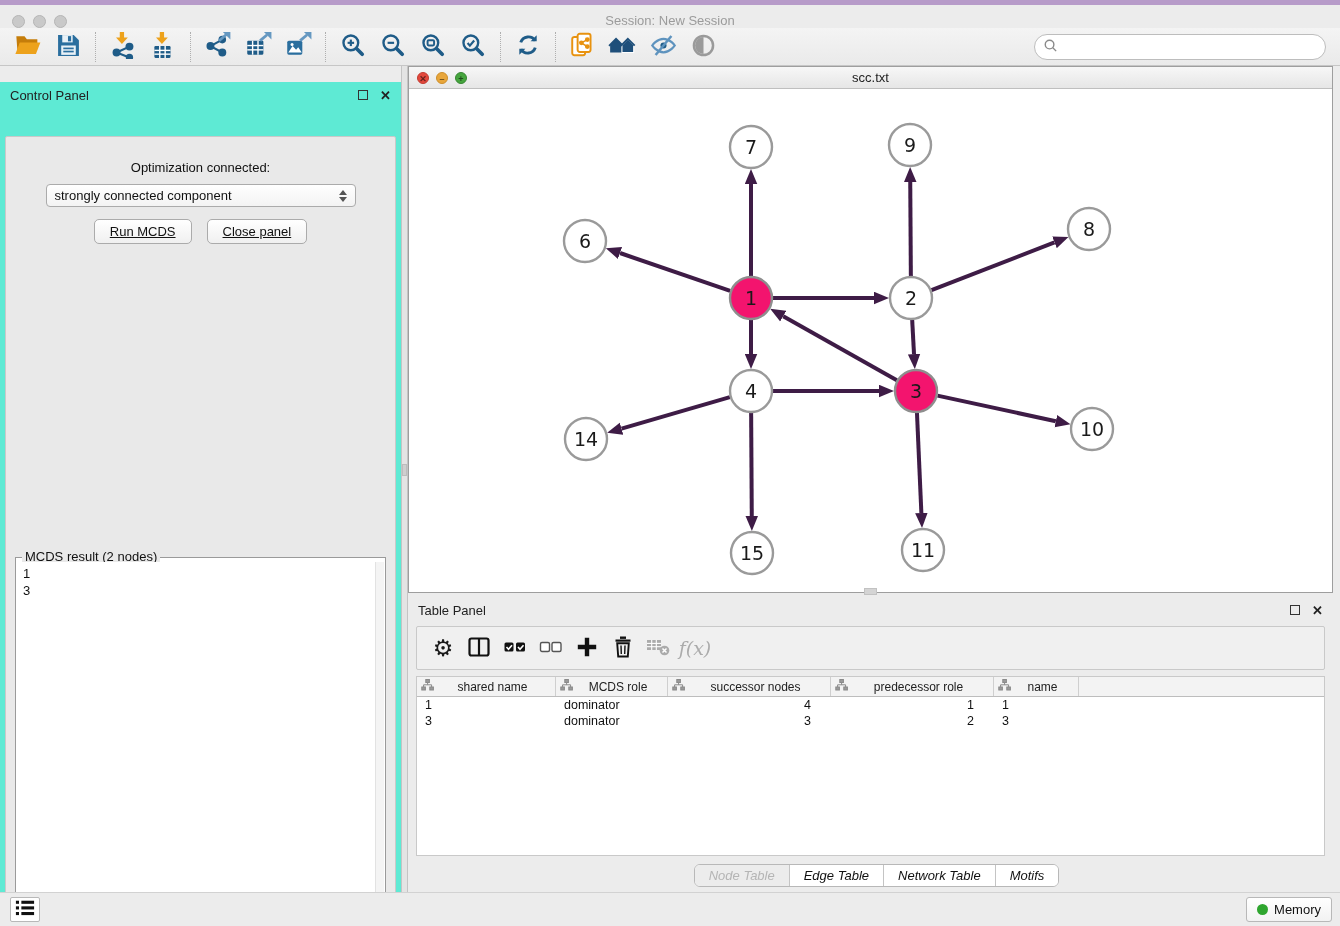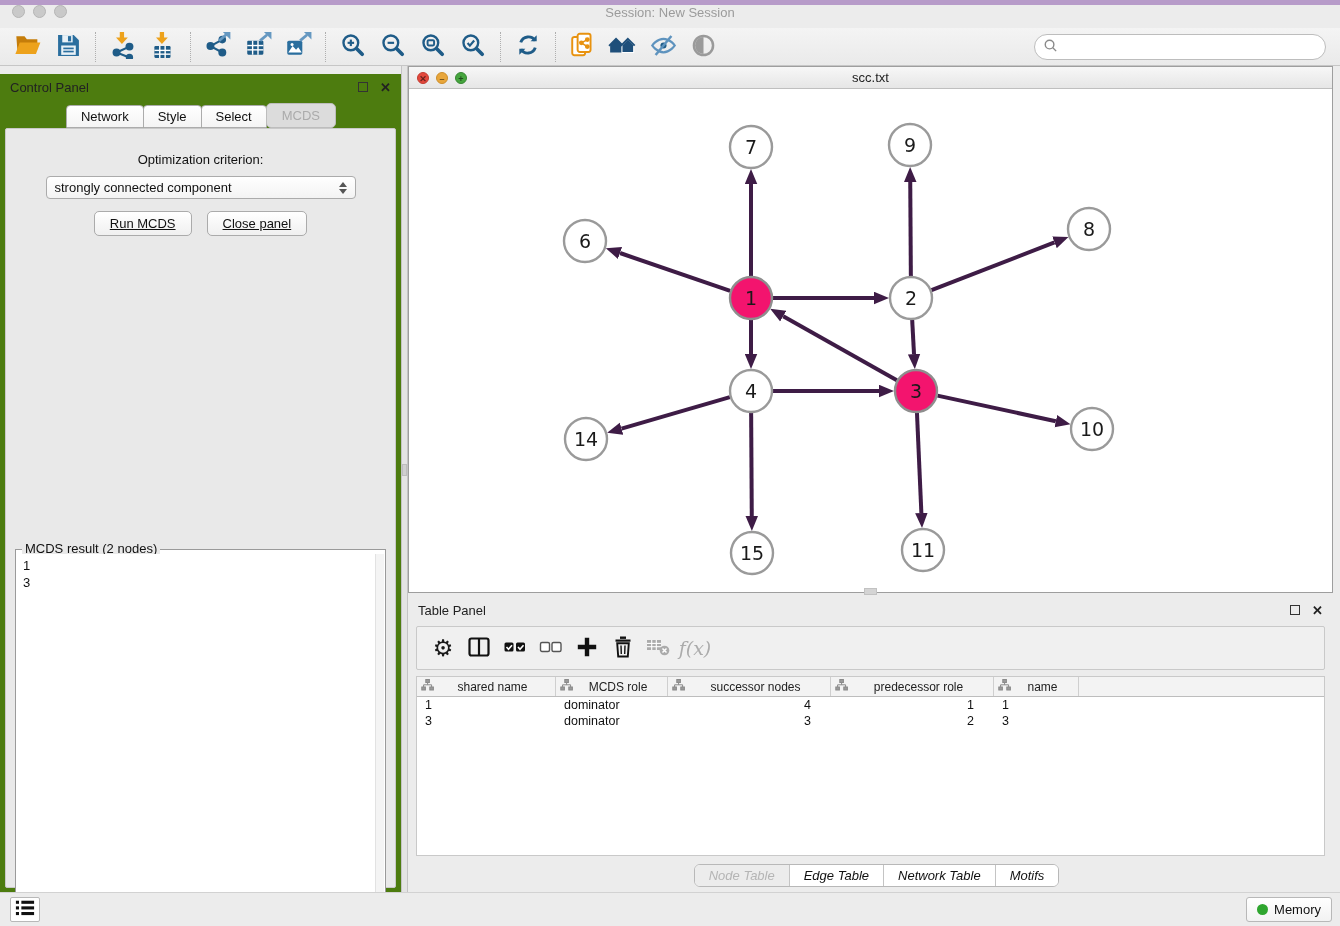--- a/index.html
+++ b/index.html
@@ -1,37 +1,37 @@
 <!DOCTYPE html>
 <html><head>
 <meta charset="utf-8">
 <style>
   * { box-sizing: border-box; margin: 0; padding: 0; }
   html,body { width:1340px; height:926px; overflow:hidden; }
   body { font-family:"Liberation Sans", sans-serif; background:#ECECEC; position:relative; font-size:13px; color:#111; }
 
   
   .accent-strip { position:absolute; left:0; top:0; width:1340px; height:5px; background:#B79BC9; }
-  .titlebar { position:absolute; left:0; top:5px; width:1340px; height:23px; background:#ECECEC; display:flex; align-items:flex-start; }
+  .titlebar { position:absolute; left:0; top:5px; width:1340px; height:23px; background:#ECECEC; display:flex; align-items:flex-end; }
   .traffic { display:flex; gap:8px; margin-left:12px; }
   .tl { width:13px; height:13px; border-radius:50%; background:#C9C9C9; border:1px solid #B5B5B5; }
   .win-title { position:absolute; left:0; right:0; text-align:center; color:#9B9B9B; font-size:13px; }
 
   .toolbar { position:absolute; left:0; top:28px; width:1340px; height:38px; background:linear-gradient(#F4F4F4,#EAEAEA); border-bottom:1px solid #C6C6C6; display:flex; align-items:center; padding:0 8px; }
   .tb-btn { width:40px; height:34px; display:flex; align-items:center; justify-content:center; background:transparent; border:none; }
   .tb-sep { width:1px; height:30px; border-left:1px dotted #AFAFAF; margin:0 7px; }
   .tb-spacer { flex:1; }
   .search-wrap { width:292px; height:26px; border:1px solid #BDBDBD; border-radius:13px; background:#fff; display:flex; align-items:center; padding:0 8px; margin-right:6px; }
   .search-wrap input { border:none; outline:none; flex:1; font-size:13px; font-family:inherit; background:transparent; margin-left:6px; }
 
   
   .main { position:absolute; left:0; top:66px; width:1340px; height:826px; }
 
   
-  .control-panel { position:absolute; left:0; top:8px; width:401px; height:826px; background:#4d7c0f; }
+  .control-panel { position:absolute; left:0; top:16px; width:401px; height:826px; background:#5eead4; }
   .panel-header { height:26px; display:flex; align-items:center; padding:0 10px; }
   .panel-title { font-size:13px; color:#222; }
   .ph-spacer { flex:1; }
   .float-icon { width:10px; height:10px; border:1.5px solid #333; margin-right:12px; }
   .close-icon { font-size:13px; font-weight:bold; color:#222; line-height:1; }
   .cp-tabs { height:28px; display:flex; align-items:flex-end; justify-content:center; }
   .cp-tab { border:1px solid #ACACAC; background:linear-gradient(#FFFFFF,#F4F4F4); padding:3px 14px; font-size:13px; border-radius:4px 4px 0 0; margin-right:-1px; color:#111; }
   .cp-tab.active { background:#DCDCDC; color:#ABABAB; border-radius:5px; padding:4px 15px; border-color:#BDBDBD; }
   .cp-content { position:absolute; left:5px; right:5px; top:54px; bottom:12px; background:#E9E9E9; border:1px solid #C9C9C9; border-radius:2px; }
   .opt-label { text-align:center; margin-top:23px; font-size:13px; }
@@ -277,28 +277,22 @@
 
 <div class="main">
 
   <div class="control-panel">
     <div class="panel-header">
       <span class="panel-title">Control Panel</span>
       <span class="ph-spacer"></span>
       <span class="float-icon"></span>
       <span class="close-icon">✕</span>
     </div>
-    <div class="cp-tabs">
-        <div class="cp-tab">Network</div>
-        <div class="cp-tab">Style</div>
-        <div class="cp-tab">Select</div>
-        <div class="cp-tab active">MCDS</div>
-      </div>
     <div class="cp-content">
-      <div class="opt-label">Optimization criterion:</div>
+      <div class="opt-label">Optimization connected:</div>
       <div class="opt-select">
         <span class="val">strongly connected component</span>
         <span class="updown">
             <i class="up"></i>
             <i class="dn"></i>
           </span>
       </div>
       <div class="cp-buttons">
         <button class="cp-btn">Run MCDS</button>
         <button class="cp-btn">Close panel</button>

